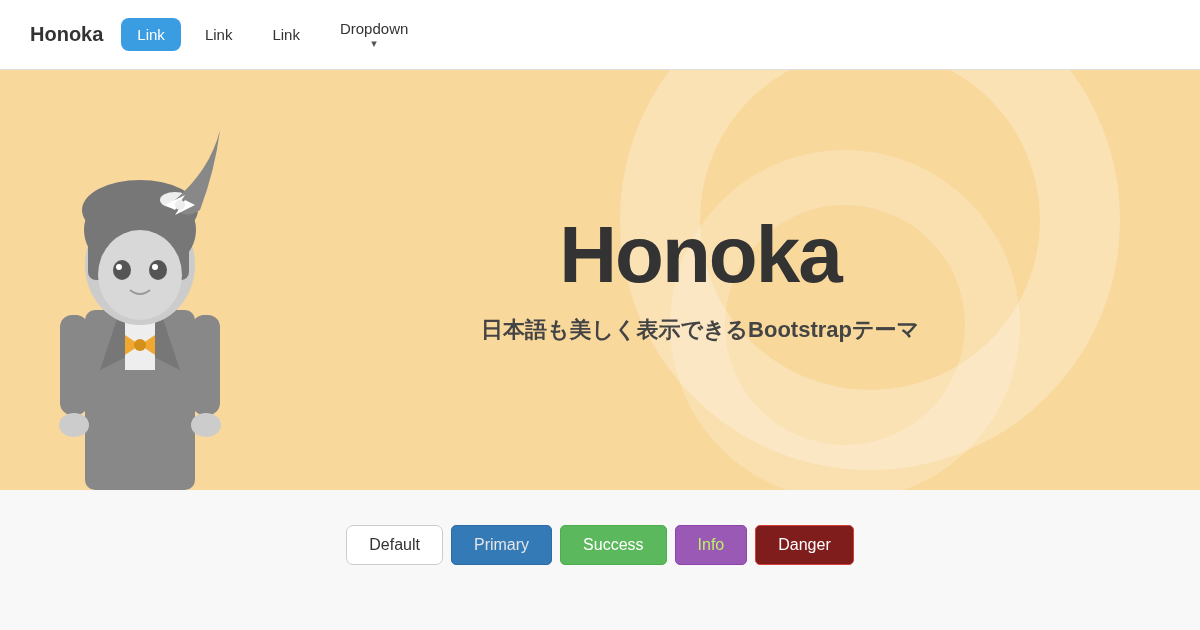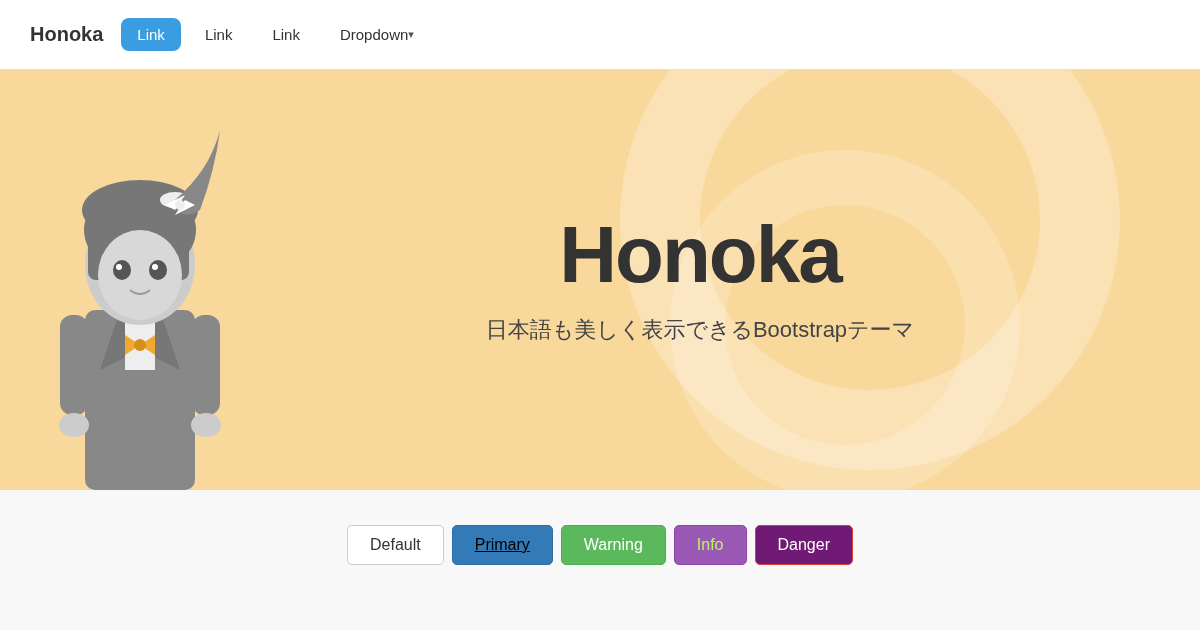--- a/index.html
+++ b/index.html
@@ -47,20 +47,21 @@
       color: #fff;
     }
 
     .nav-dropdown {
       display: flex;
       align-items: center;
       padding: 8px 16px;
       font-size: 15px;
       color: #333;
       cursor: pointer;
+      flex-direction: column;
     }
 
     .dropdown-arrow {
       font-size: 11px;
       color: #555;
     }
 
     
     .hero {
       background: #f9d89c;
@@ -117,21 +118,21 @@
       font-weight: 900;
       color: #333;
       letter-spacing: -2px;
       line-height: 1;
       margin-bottom: 20px;
     }
 
     .hero-subtitle {
       font-size: 22px;
       color: #444;
-      font-weight: 400;
+      font-weight: 700;
     }
 
     
     .buttons-section {
       background: #f8f8f8;
       display: flex;
       justify-content: center;
       align-items: center;
       padding: 35px 0;
       gap: 8px;
@@ -145,27 +146,27 @@
       border: 1px solid transparent;
       cursor: pointer;
       text-decoration: none;
       display: inline-block;
     }
 
     .btn-default {
       background: #fff;
       color: #333;
       border-color: #ccc;
+      border-radius: 7px;
     }
 
     .btn-primary {
       background: #337ab7;
-      color: #000000;
+      color: #e5e5e5;
       border-color: #2e6da4;
-      text-decoration: underline;
     }
 
     .btn-success {
       background: #5cb85c;
       color: #fff;
       border-color: #4cae4c;
     }
 
     .btn-info {
       background: #9b59b6;
@@ -173,21 +174,21 @@
       border-color: #8e44ad;
     }
 
     .btn-warning {
       background: #f0ad4e;
       color: #fff;
       border-color: #eea236;
     }
 
     .btn-danger {
-      background: #701a75;
+      background: #7f1d1d;
       color: #fff;
       border-color: #d43f3a;
     }
   </style>
 </head>
 <body>
 
 <nav class="navbar">
   <span class="navbar-brand">Honoka</span>
   <a class="nav-link active">Link</a>
@@ -259,16 +260,16 @@
 
   <div class="hero-content">
     <h1 class="hero-title">Honoka</h1>
     <p class="hero-subtitle">日本語も美しく表示できるBootstrapテーマ</p>
   </div>
 </section>
 
 <div class="buttons-section">
   <button class="btn btn-default">Default</button>
   <button class="btn btn-primary">Primary</button>
-  <button class="btn btn-success">Warning</button>
+  <button class="btn btn-success">Success</button>
   <button class="btn btn-info">Info</button>
   <button class="btn btn-danger">Danger</button>
 </div>
 
 </body></html>

